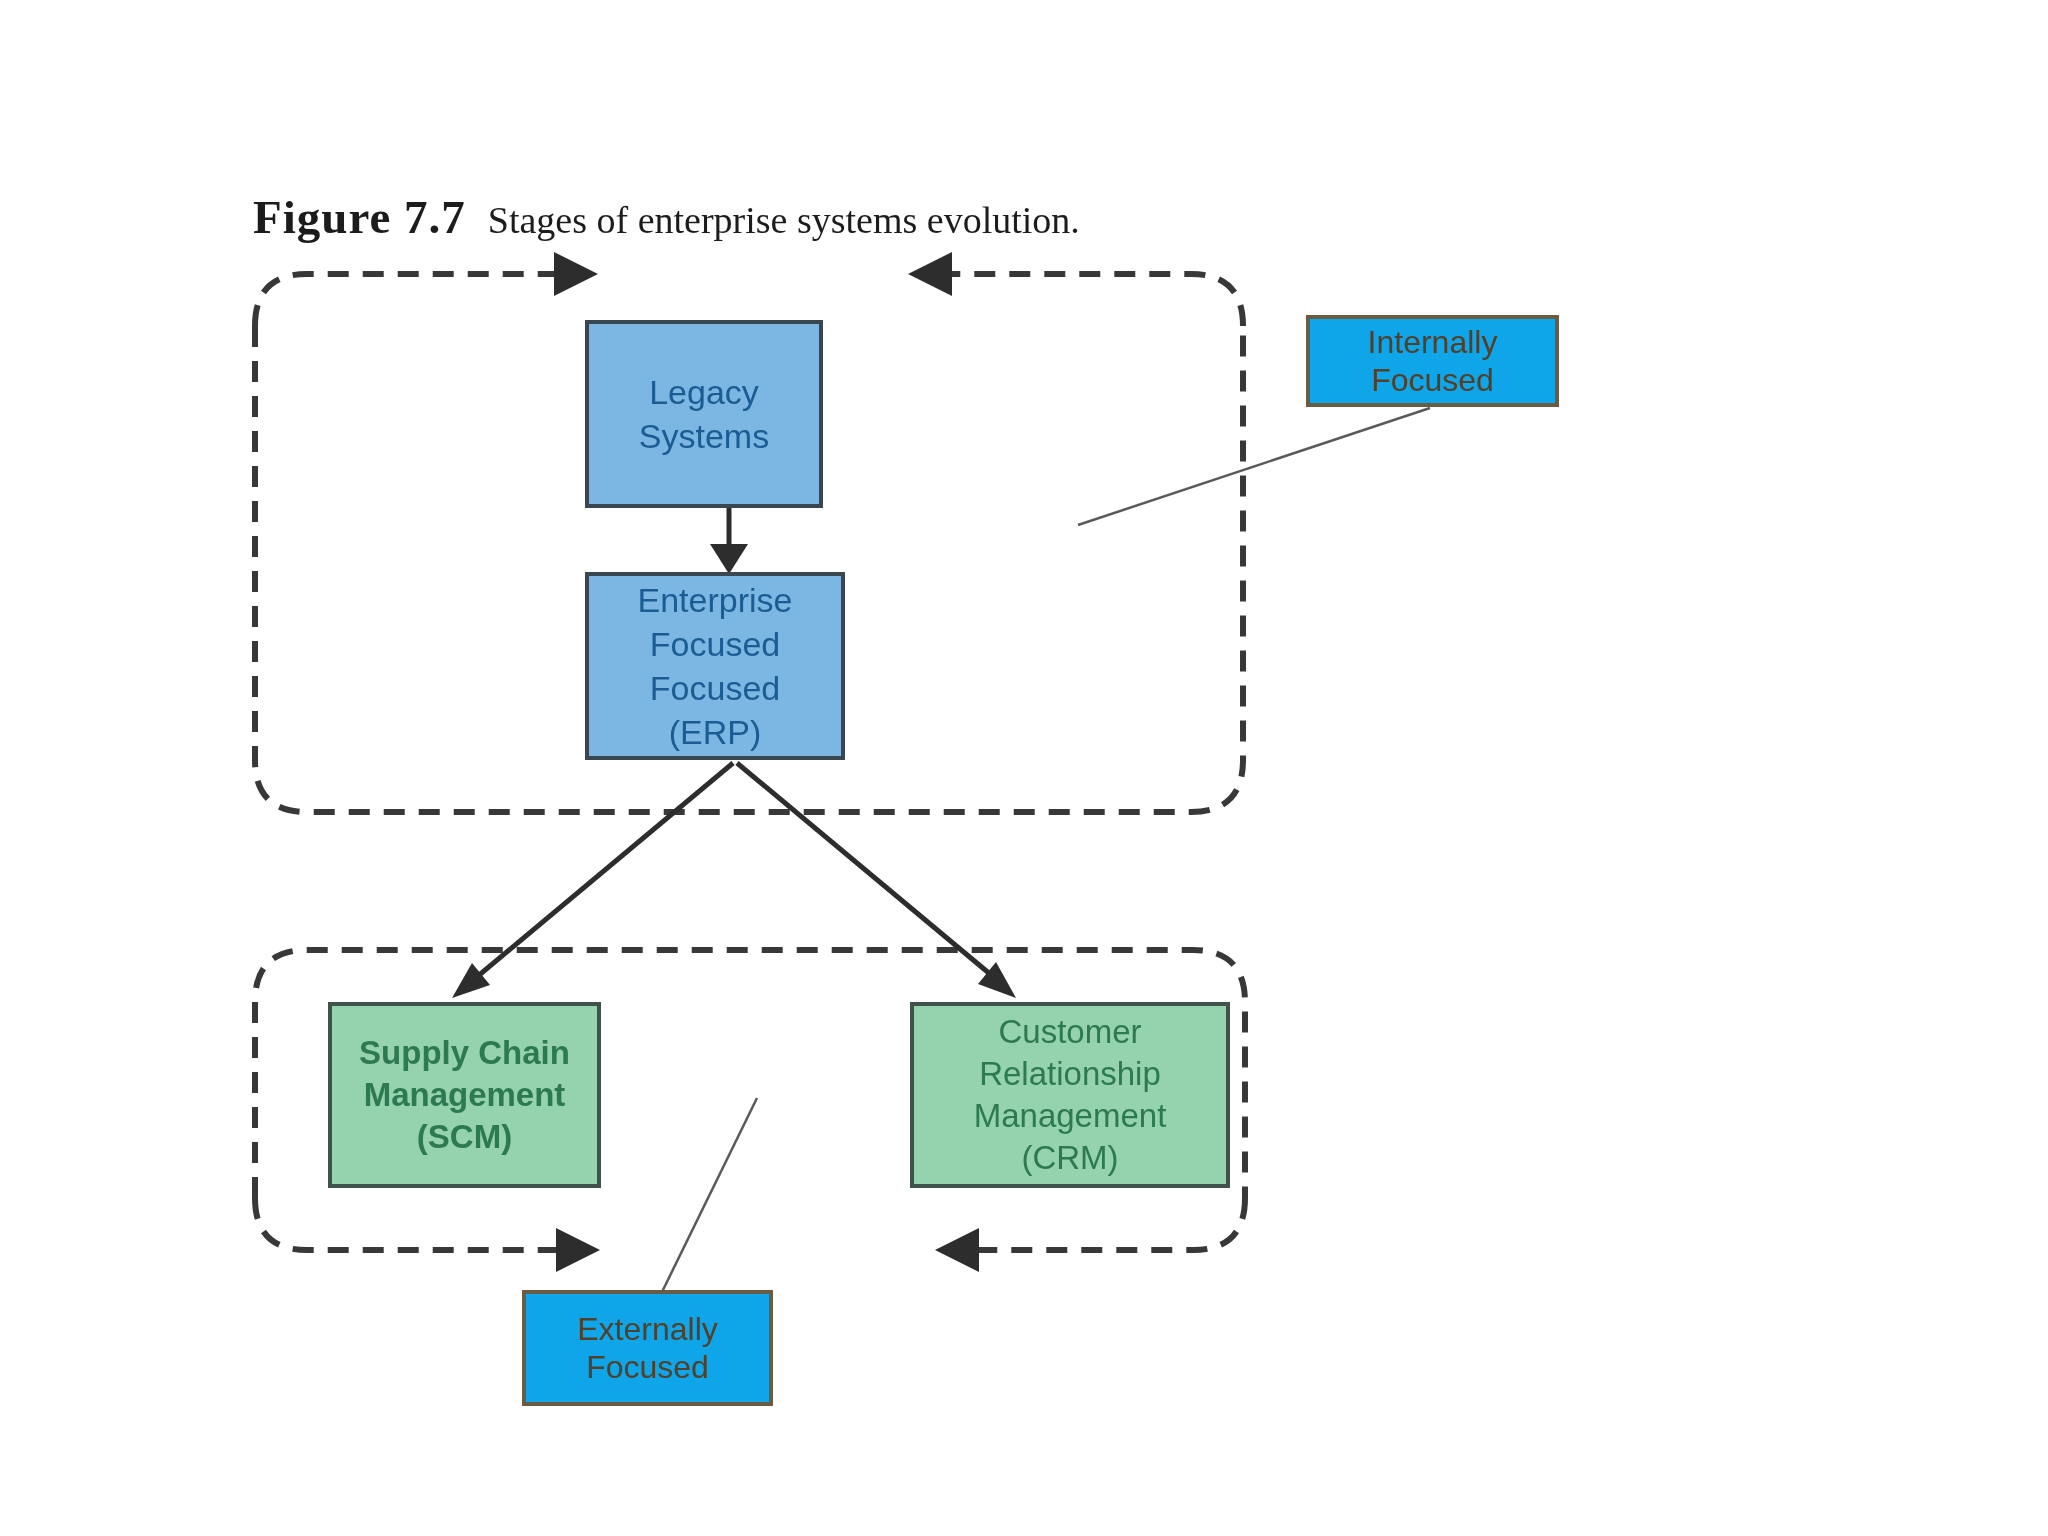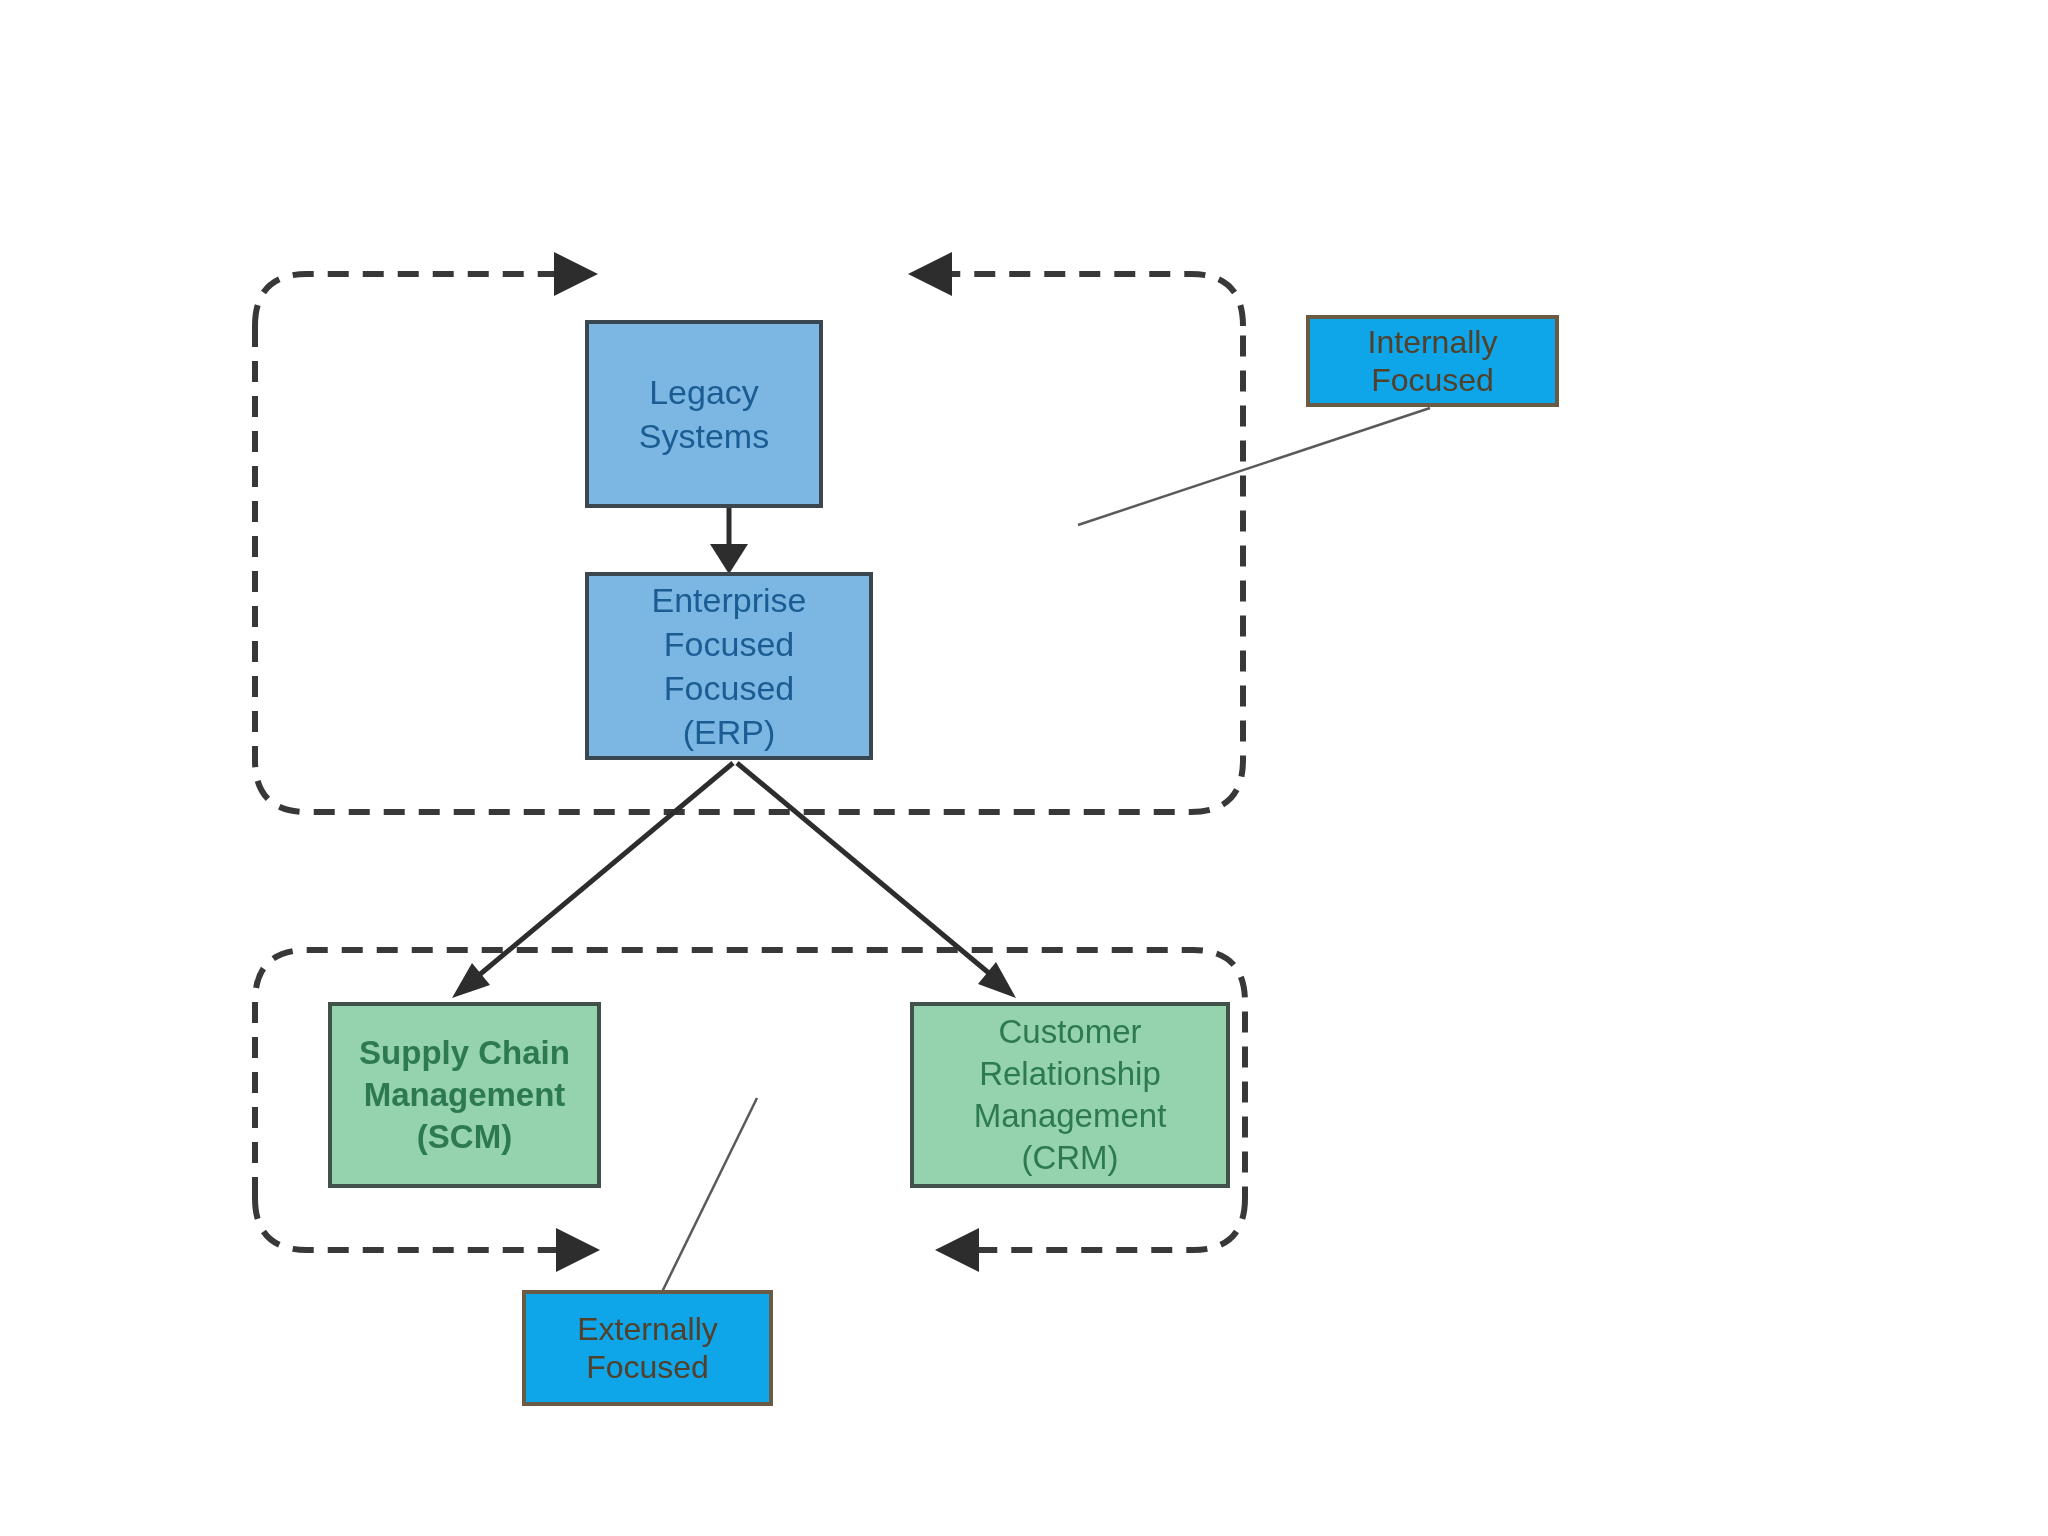--- a/index.html
+++ b/index.html
@@ -21,36 +21,39 @@
     justify-content:center;text-align:center;}
   .node .ln{display:block;}
   .node-blue{background:#7cb7e4;border:4px solid #3a4750;color:#1b5c92;
     font-size:34px;line-height:44px;font-weight:500;}
   .node-green{background:#95d2ae;border:4px solid #41524a;color:#2d7a52;
     font-size:33px;line-height:42px;font-weight:500;}
   .node-orange{background:#0ea5e9;border:4px solid #6a5b44;color:#52402a;
     font-size:32px;line-height:38px;font-weight:500;}
 
   .pos-legacy{left:585px;top:320px;width:238px;height:188px;}
-  .pos-erp{left:585px;top:572px;width:288px;height:188px;}
+  .pos-erp{left:585px;top:572px;width:260px;height:188px;}
   .pos-scm{left:328px;top:1002px;width:273px;height:186px;font-weight:bold;}
   .pos-crm{left:910px;top:1002px;width:320px;height:186px;}
   .pos-internally{left:1306px;top:315px;width:253px;height:92px;}
   .pos-externally{left:522px;top:1290px;width:251px;height:116px;}
 
   .dash{fill:none;stroke:#383838;stroke-width:6;stroke-dasharray:21 14;}
   .solid-arrow{stroke:#2d2d2d;stroke-width:5;}
   .ah{fill:#2d2d2d;stroke:none;}
   .leader{stroke:#5a5a5a;stroke-width:2.5;fill:none;}
 </style>
 </head>
 <body>
 
 <div class="stage">
 
+  <div class="fig-title">
+    <span class="fig-num">Figure 7.7</span><span class="fig-cap">Stages of enterprise systems evolution.</span>
+  </div>
 
   <svg class="wires" viewBox="0 0 2048 1536">
 
     <path class="dash" d="M 255 326 L 255 760 Q 255 812 307 812 L 1191 812 Q 1243 812 1243 760 L 1243 326"></path>
     <path class="dash" d="M 255 326 Q 255 274 307 274 L 556 274"></path>
     <polygon class="ah" points="598,274 554,252 554,296"></polygon>
     <path class="dash" d="M 1243 326 Q 1243 274 1191 274 L 950 274"></path>
     <polygon class="ah" points="908,274 952,252 952,296"></polygon>
 
     <path class="dash" d="M 255 1198 L 255 1002 Q 255 950 307 950 L 1193 950 Q 1245 950 1245 1002 L 1245 1198"></path>

